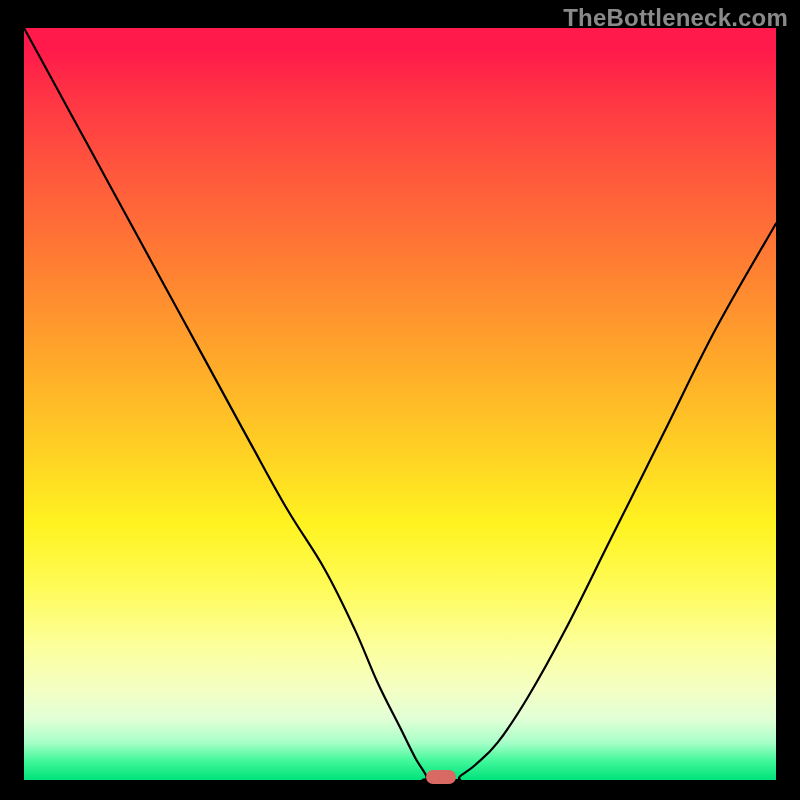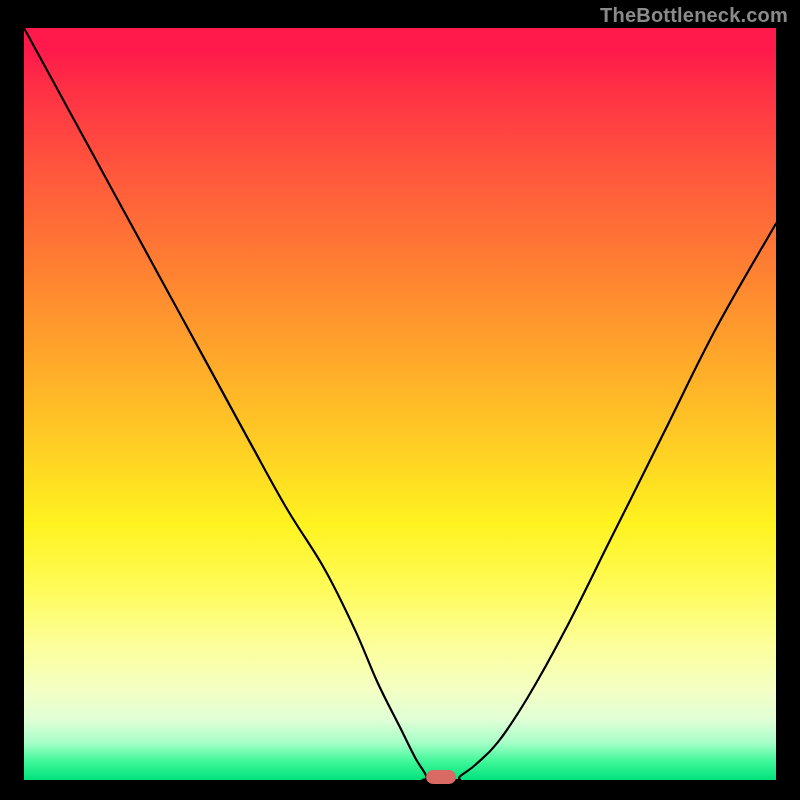--- a/index.html
+++ b/index.html
@@ -8,21 +8,21 @@
     position: relative;
     width: 800px;
     height: 800px;
     background: #000;
   }
   .watermark {
     position: absolute;
     top: 4px;
     right: 12px;
     font-family: Arial, Helvetica, sans-serif;
-    font-size: 20px;
+    font-size: 24px;
     font-weight: bold;
     color: #8a8a8a;
     letter-spacing: 0.2px;
     text-align: center;
   }
   .plot {
     position: absolute;
     left: 24px;
     top: 28px;
     width: 752px;

